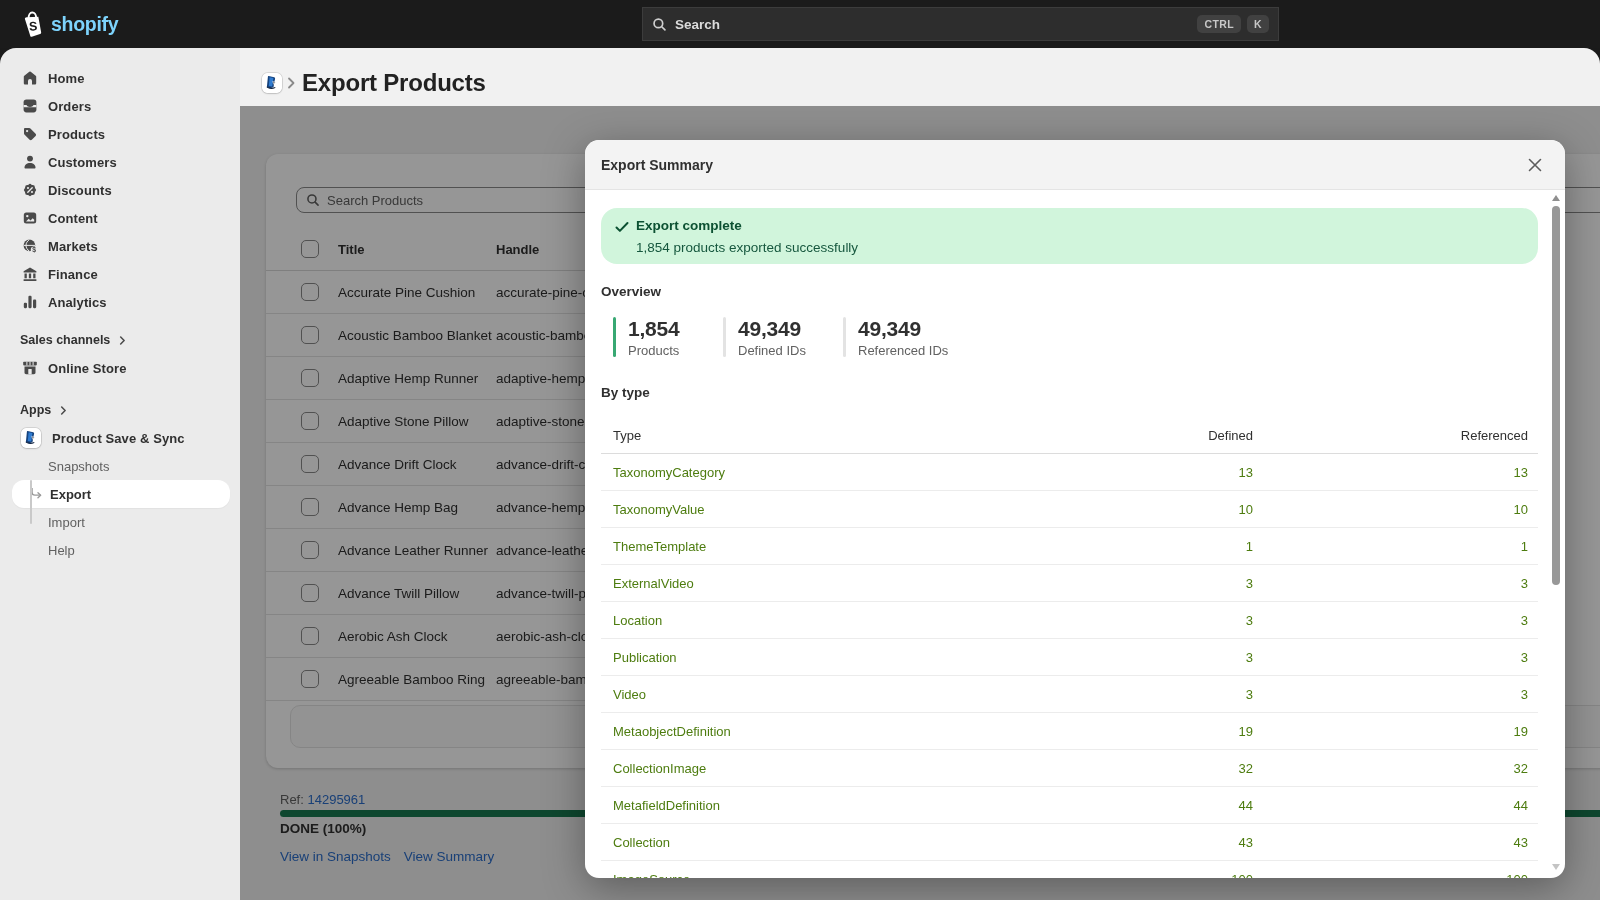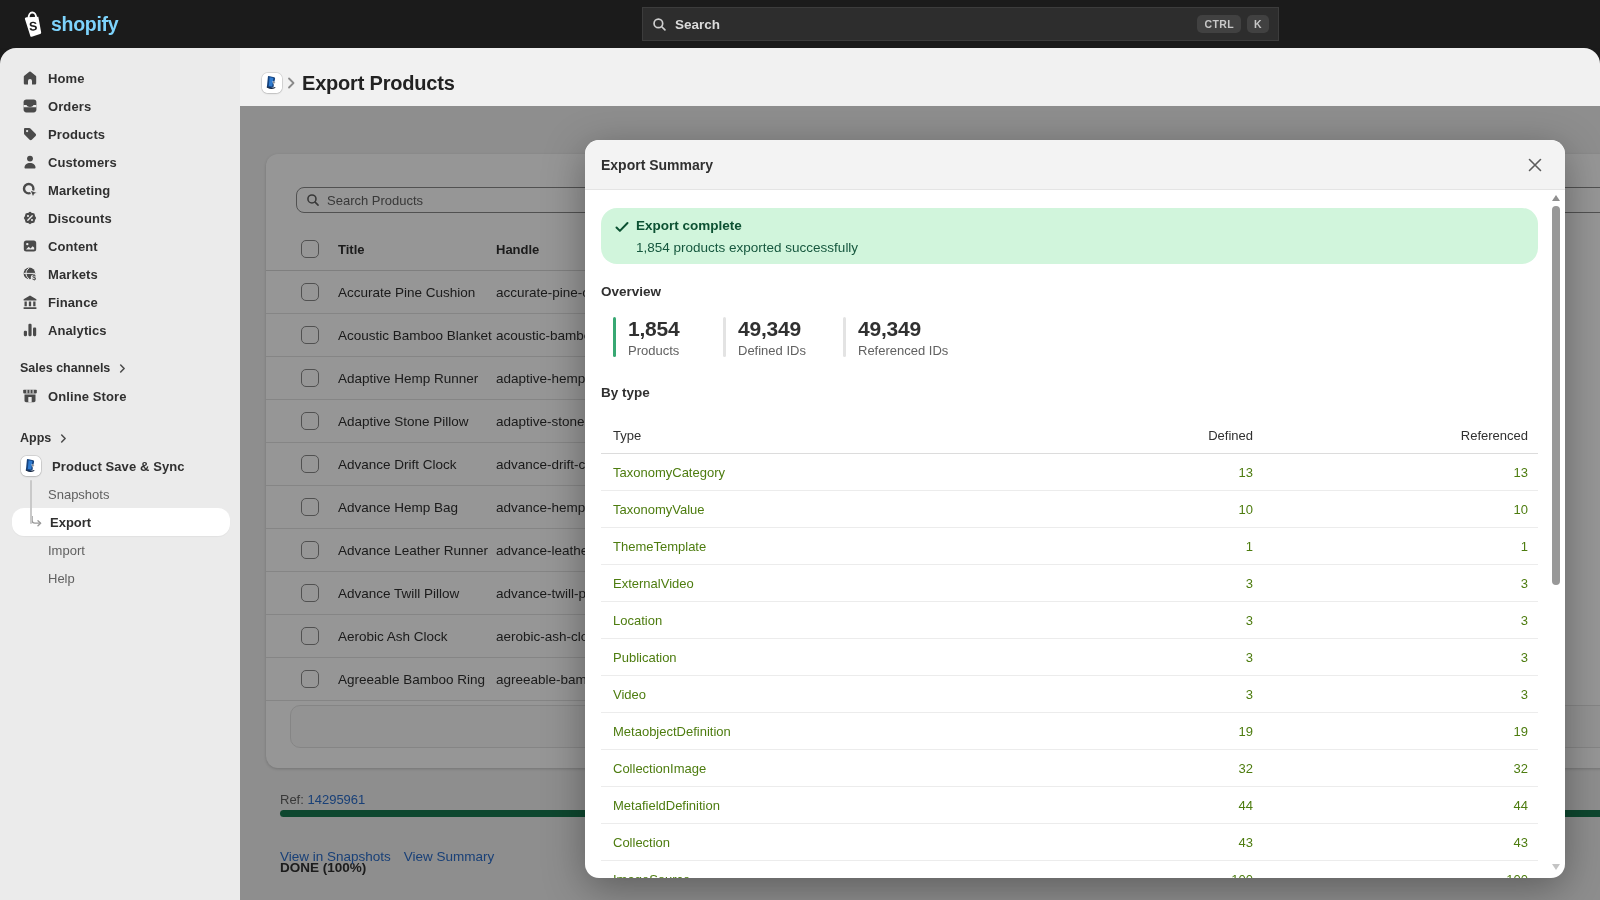--- a/index.html
+++ b/index.html
@@ -41,21 +41,21 @@
 .settings-row .nav-label { margin-left:10px; }
 
 
 .main { position:absolute; left:240px; top:0; right:0; height:852px; background:#f1f1f1;
   border-top-right-radius:16px; }
 .page-header { position:absolute; left:0; top:0; right:0; height:58px; display:flex; align-items:center;
   padding-left:22px; padding-top:12px; }
 .app-badge { width:20px; height:20px; border-radius:6px; background:#fff;
   box-shadow:0 0 0 1px rgba(0,0,0,0.10), 0 1px 2px rgba(0,0,0,0.12); overflow:hidden; flex:0 0 20px; }
 .crumb-chevron { color:#8a8a8a; margin:0 6px 0 4px; display:flex; }
-.page-title { font-size:20px; font-weight:700; color:#222; letter-spacing:-0.2px; }
+.page-title { font-size:24px; font-weight:700; color:#222; letter-spacing:-0.2px; }
 .content { position:absolute; left:0; top:58px; right:0; bottom:0; }
 
 
 .products-card { position:absolute; left:26px; top:48px; right:-16px; height:614px; background:#fff;
   border-radius:12px; box-shadow:0 1px 3px rgba(0,0,0,0.18); }
 .card-search { position:absolute; left:30px; top:33px; right:-40px; height:26px; background:#fff;
   border:1px solid #8a8a8a; border-radius:8px; display:flex; align-items:center; padding-left:9px; }
 .card-search .ph { color:#616161; font-size:13px; margin-left:7px; }
 .ptable-header { position:absolute; left:0; top:74px; right:60px; height:43px; border-bottom:1px solid #d9d9d9; }
 .checkbox { position:absolute; left:35px; top:50%; margin-top:-9px; width:18px; height:18px;
@@ -65,21 +65,21 @@
 .prow { position:absolute; left:0; right:60px; height:43px; border-bottom:1px solid #e3e3e3; }
 .prow .cell-title { position:absolute; left:72px; top:50%; transform:translateY(-50%); font-size:13.5px; color:#303030; }
 .prow .cell-handle { position:absolute; left:230px; top:50%; transform:translateY(-50%); font-size:13.5px; color:#303030; white-space:nowrap; }
 .pagination-box { position:absolute; left:24px; right:-40px; top:551px; height:43px; background:#fafafa;
   border:1px solid #e3e3e3; border-radius:10px; }
 
 
 .ref-row { position:absolute; left:40px; top:686px; font-size:13px; color:#616161; }
 .ref-link { color:#2c6ecb; text-decoration:none; }
 .progress-bar { position:absolute; left:40px; right:-16px; top:704px; height:7px; border-radius:4px; background:#197a50; }
-.done-label { position:absolute; left:40px; top:754px; font-size:13.5px; font-weight:700; color:#303030; }
+.done-label { position:absolute; left:40px; top:715px; font-size:13.5px; font-weight:700; color:#303030; }
 .links-row { position:absolute; left:40px; top:743px; font-size:13.5px; display:flex; gap:13px; }
 .links-row a { color:#2c6ecb; text-decoration:none; }
 
 
 .dim { position:fixed; left:240px; top:106px; right:0; bottom:0; background:rgba(0,0,0,0.41); z-index:50; }
 
 
 .modal { position:fixed; left:585px; top:140px; width:980px; height:738px; background:#fff;
   border-radius:14px; box-shadow:0 10px 40px rgba(0,0,0,0.35); z-index:100; overflow:hidden; }
 .modal-header { position:absolute; left:0; top:0; right:0; height:50px; background:#f3f3f3;
@@ -183,29 +183,20 @@
             <svg width="16" height="16" viewBox="0 0 16 16">
               <circle cx="8" cy="4.6" r="2.95" fill="#4a4a4a"></circle>
               <path d="M8 9.1c-3.2 0-5.5 1.9-5.5 4.4 0 .6.4 1 1 1h9c.6 0 1-.4 1-1 0-2.5-2.3-4.4-5.5-4.4z" fill="#4a4a4a"></path>
             </svg>
           </span>
           <span class="nav-label">Customers</span>
         </div>
         <div class="nav-item">
           <span class="nav-icon">
             <svg width="16" height="16" viewBox="0 0 16 16">
-              <circle cx="6.7" cy="6.7" r="4.7" fill="none" stroke="#4a4a4a" stroke-width="2.4"></circle>
-              <path d="M7.9 7.9l7.9 2.9-3.3 1.5-1.5 3.3z" fill="#4a4a4a" stroke="#ebebeb" stroke-width="1.2"></path>
-            </svg>
-          </span>
-          <span class="nav-label">Marketing</span>
-        </div>
-        <div class="nav-item">
-          <span class="nav-icon">
-            <svg width="16" height="16" viewBox="0 0 16 16">
               <rect x="3.1" y="3.1" width="9.8" height="9.8" rx="2.2" fill="#4a4a4a"></rect>
               <rect x="3.1" y="3.1" width="9.8" height="9.8" rx="2.2" transform="rotate(45 8 8)" fill="#4a4a4a"></rect>
               <path d="M10.2 5.8L5.8 10.2" stroke="#ebebeb" stroke-width="1.4" stroke-linecap="round"></path>
               <circle cx="6" cy="6" r="1.05" fill="#ebebeb"></circle>
               <circle cx="10" cy="10" r="1.05" fill="#ebebeb"></circle>
             </svg>
           </span>
           <span class="nav-label">Discounts</span>
         </div>
         <div class="nav-item">

